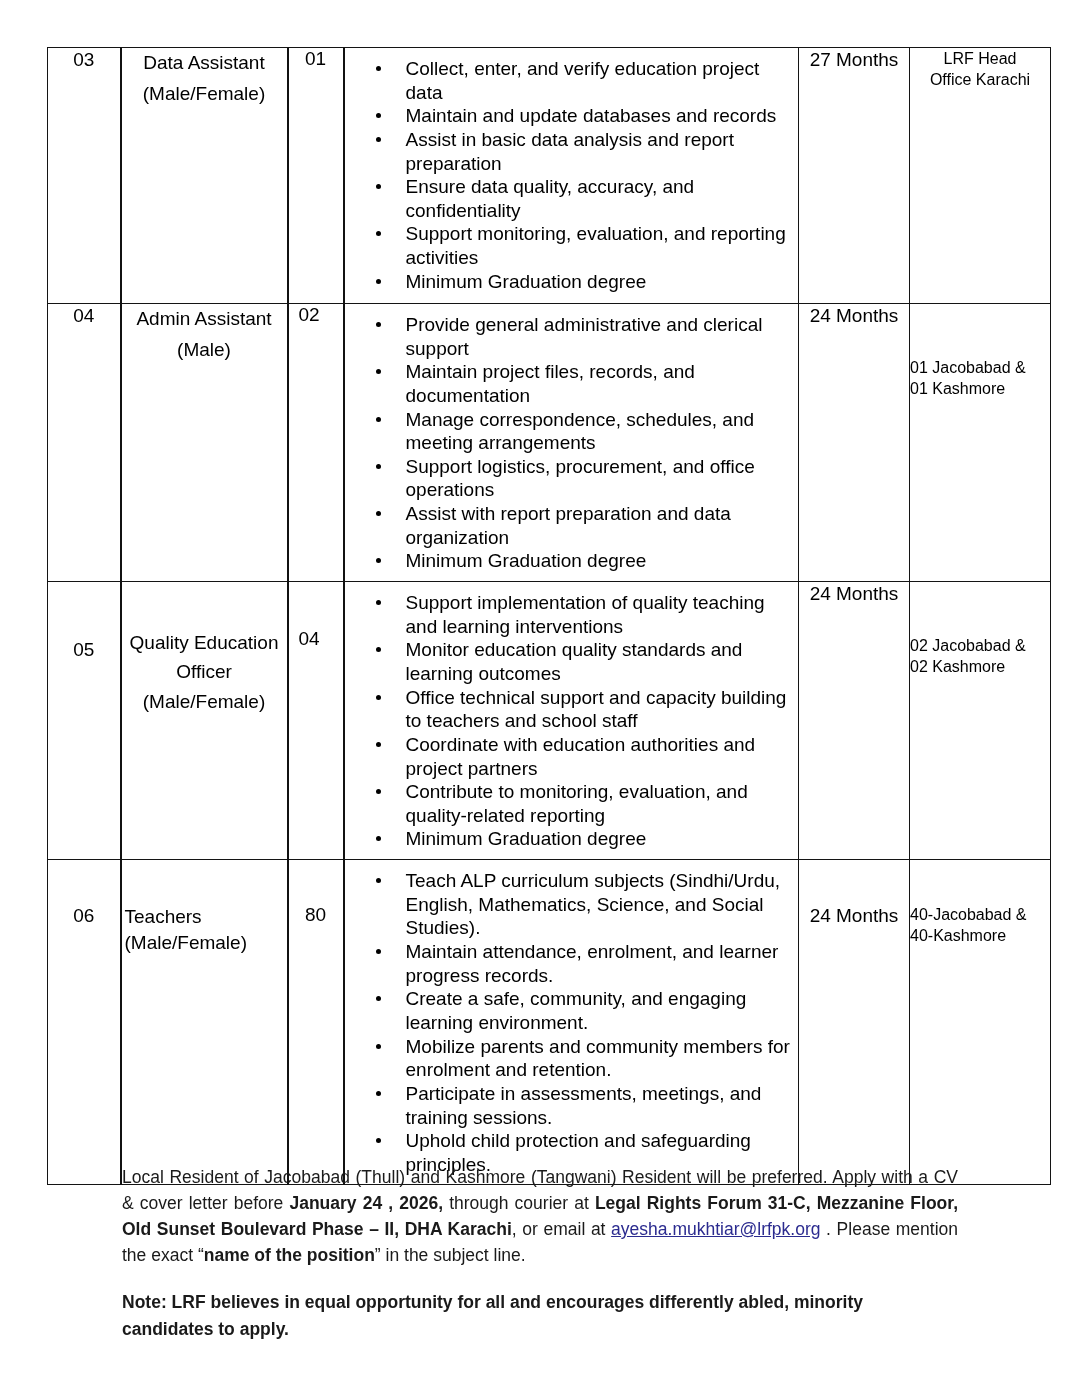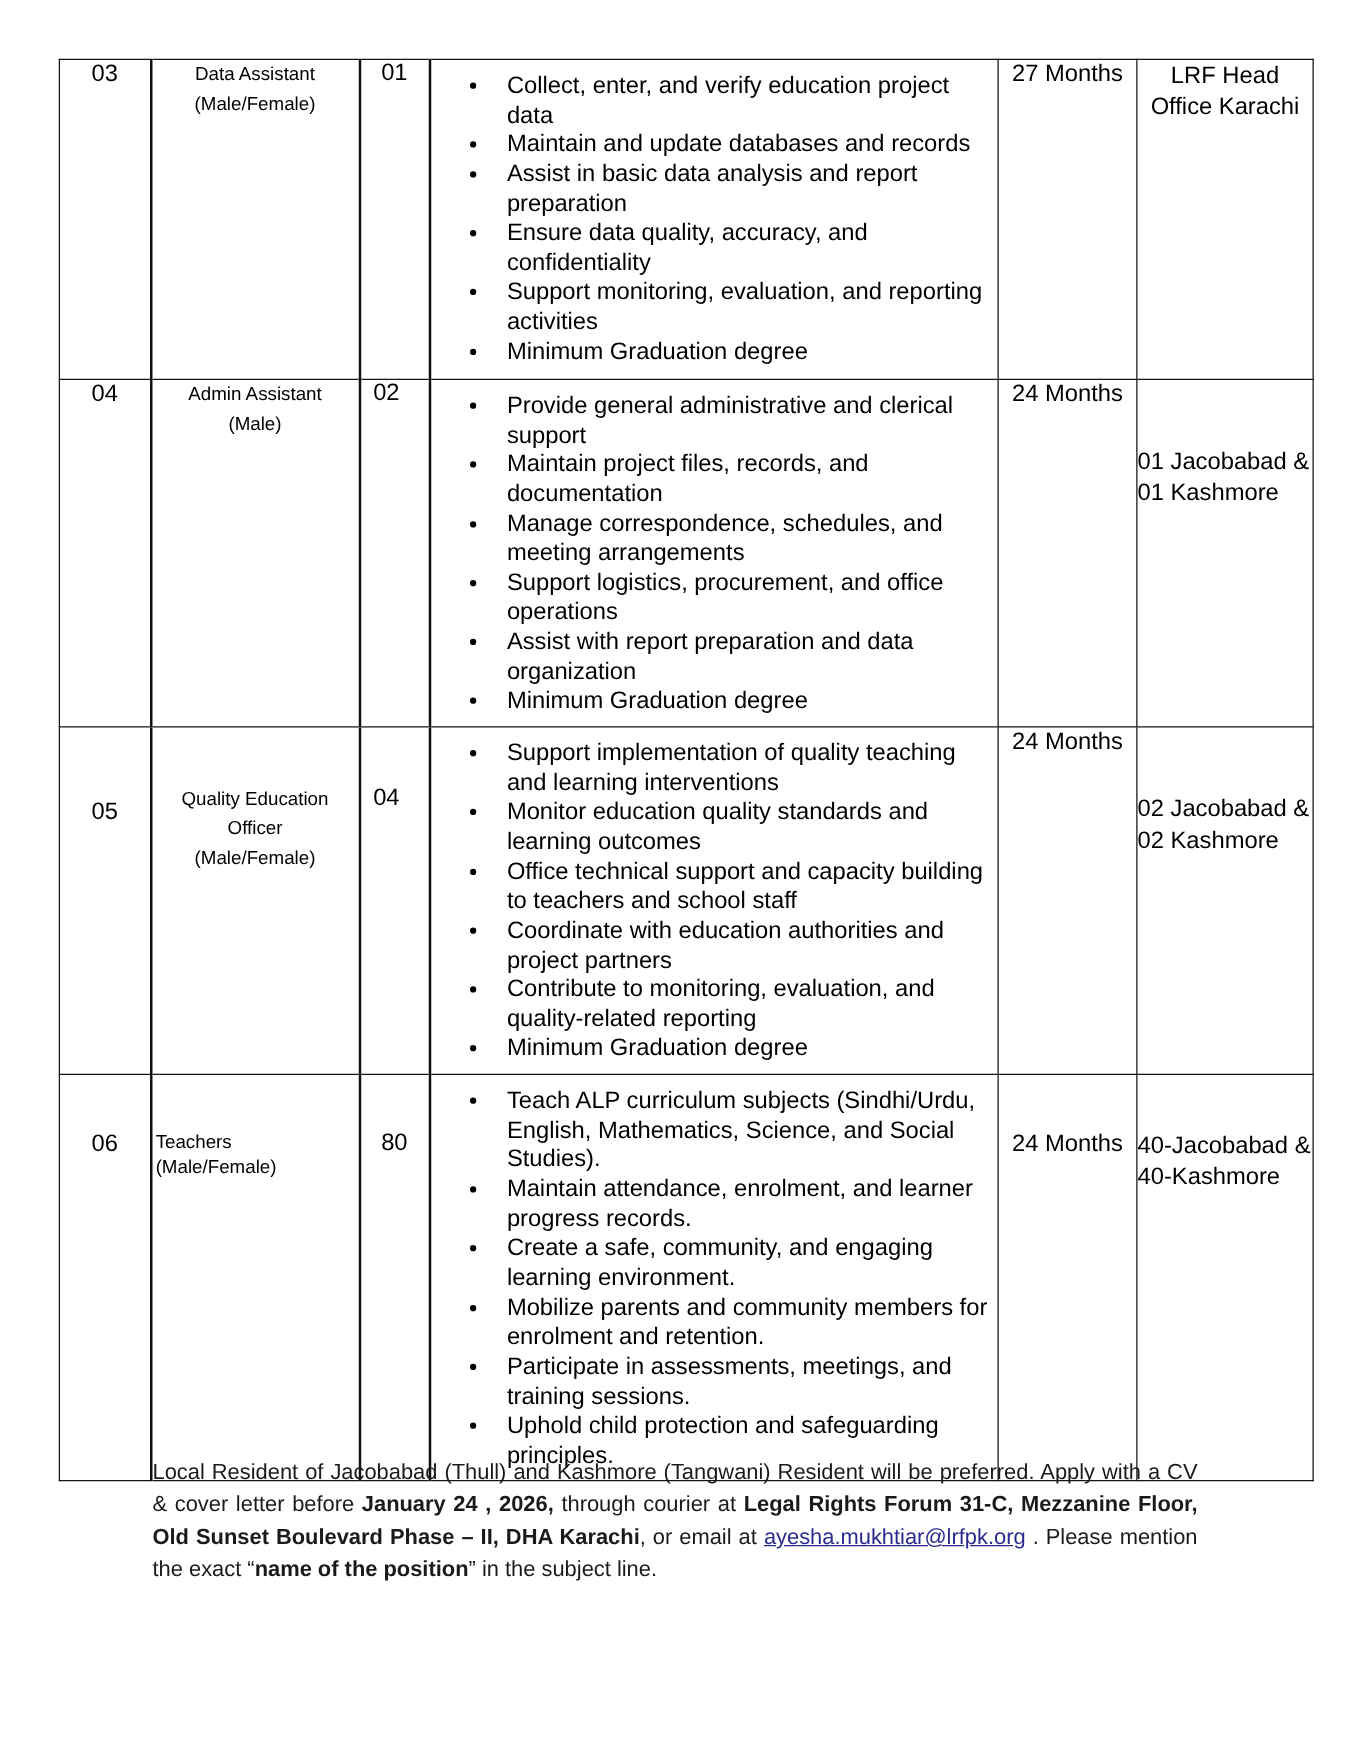--- a/index.html
+++ b/index.html
@@ -50,21 +50,21 @@
   .col-loc    { width: 141px; }
 
   .cell-sno {
     text-align: center;
     font-size: 19px;
     padding-top: 38px;
     line-height: 1.3;
   }
   .cell-pos {
     text-align: center;
-    font-size: 15px;
+    font-size: 19px;
     padding-top: 38px;
     line-height: 1.62;
   }
   .cell-pos.left-align {
     text-align: left;
     padding-left: 3px;
     line-height: 1.35;
   }
   .cell-qty {
     text-align: center;
@@ -76,21 +76,21 @@
     padding-left: 10px;
   }
   .cell-dur {
     text-align: center;
     font-size: 19px;
     padding-top: 42px;
     line-height: 1.3;
   }
   .cell-loc {
     text-align: left;
-    font-size: 19px;
+    font-size: 16px;
     padding-top: 42px;
     padding-left: 1px;
     line-height: 1.32;
     margin-top: 36px;
   }
   .cell-loc.centered {
     text-align: center;
     padding-left: 0;
   }
 
@@ -287,15 +287,16 @@
           <div>40-Jacobabad &amp;</div>
           <div>40-Kashmore</div>
         </td>
       </tr>
 
     </tbody>
   </table>
 
   <div class="footer">
     <p class="just"><span>Local Resident of Jacobabad (Thull) and Kashmore (Tangwani) Resident will be preferred. Apply with a CV &amp; cover letter  before </span><b>January 24 , 2026,</b><span> through courier at </span><b>Legal Rights Forum   31-C, Mezzanine Floor, Old Sunset Boulevard Phase – II, DHA Karachi</b><span>, or email at </span><a class="email-link" href="#" style="color: rgb(43, 43, 143);">ayesha.mukhtiar@lrfpk.org</a><span> .  Please mention the exact “</span><b>name of the position</b><span>” in the subject line.</span></p>
+    <p class="note">Note: LRF believes in equal opportunity for all and encourages differently abled, minority candidates to apply.</p>
   </div>
 
 </div>
 
 </body></html>

